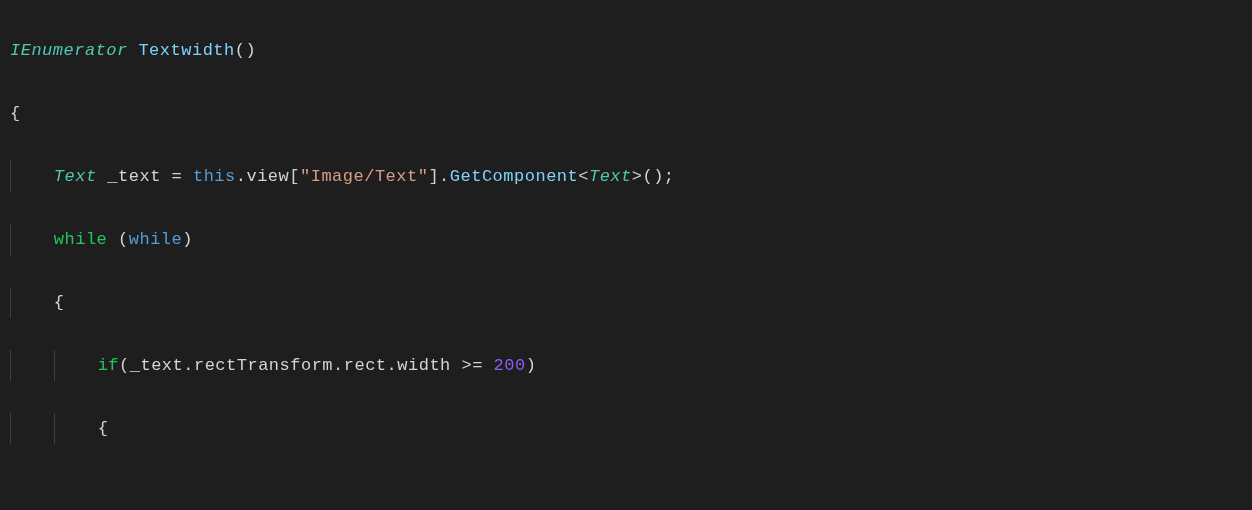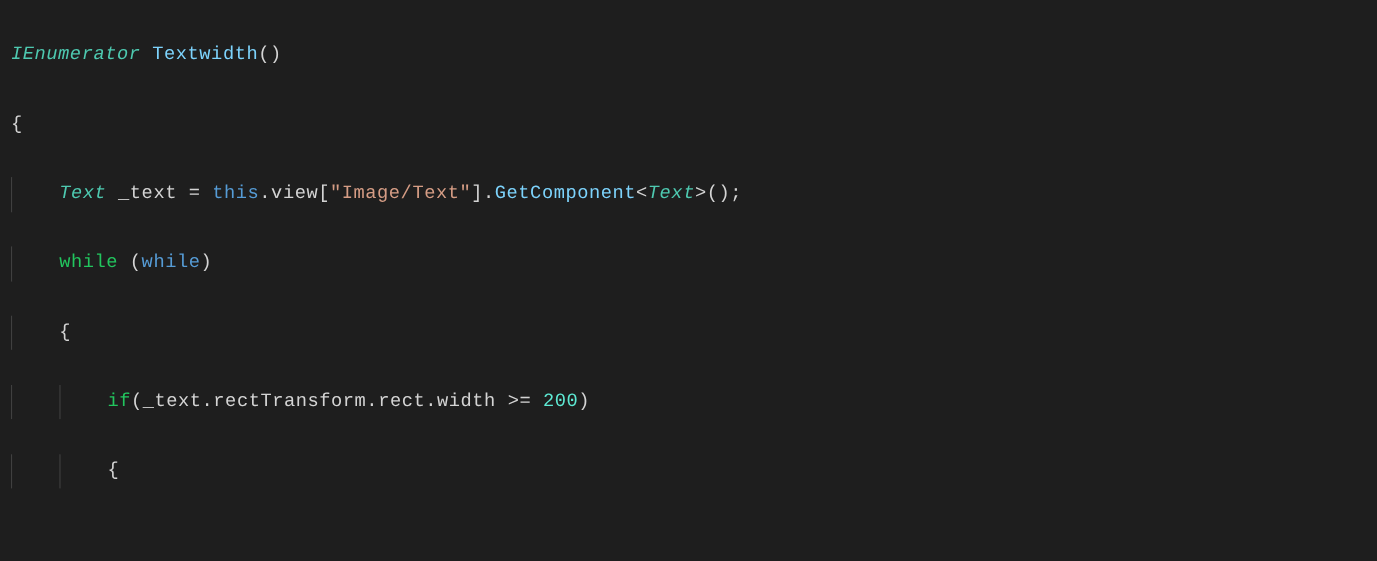--- a/index.html
+++ b/index.html
@@ -18,21 +18,21 @@
   .editor {
     padding: 4px 0 4px 10px;
     white-space: pre;
   }
   .line { position: relative; }
   .type { color: #4ec9b0; font-style: italic; }
   .keyword { color: #569cd6; }
   .control { color: #22c55e; }
   .method { color: #7dd3fc; }
   .string { color: #d69d85; }
-  .number { color: #5eead4; }
+  .number { color: #8b5cf6; }
   .op { color: #d4d4d4; }
   .ident { color: #d4d4d4; }
   .brace { color: #d4d4d4; }
   
   .guide {
     display:inline-block;
     border-left: 1px solid #404040;
     height: 1.85em;
     vertical-align: top;
     width: 0;

